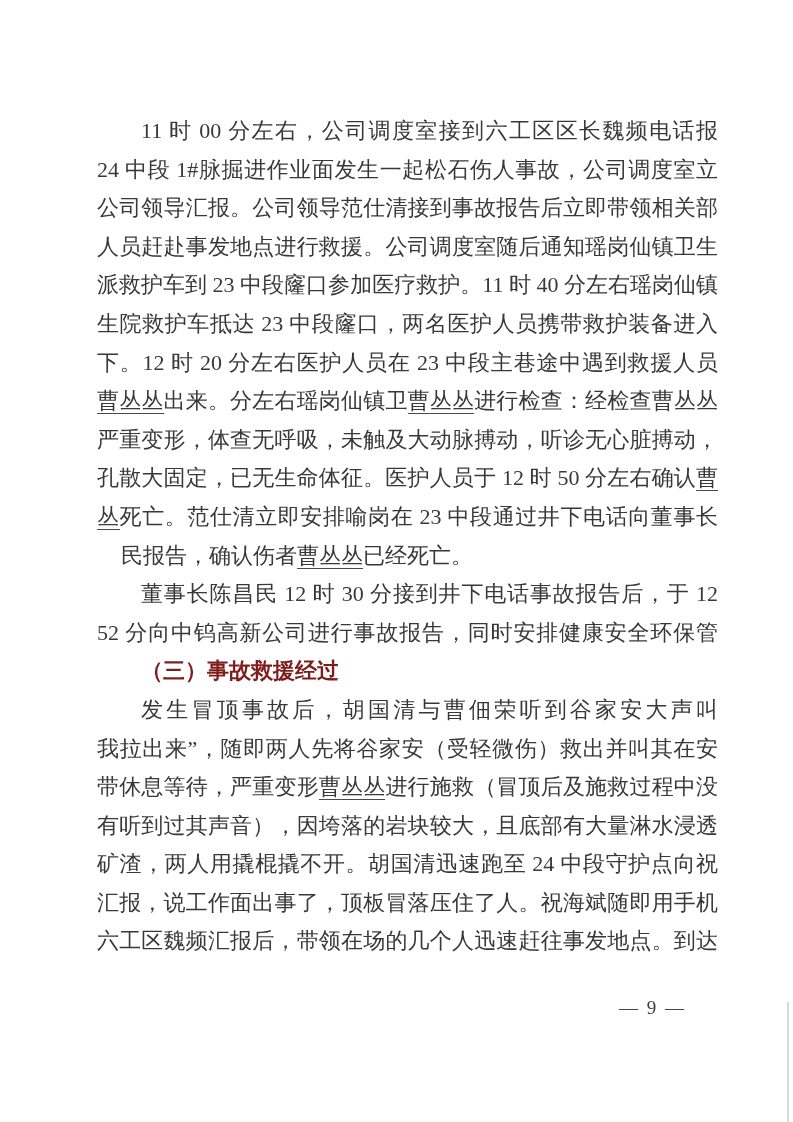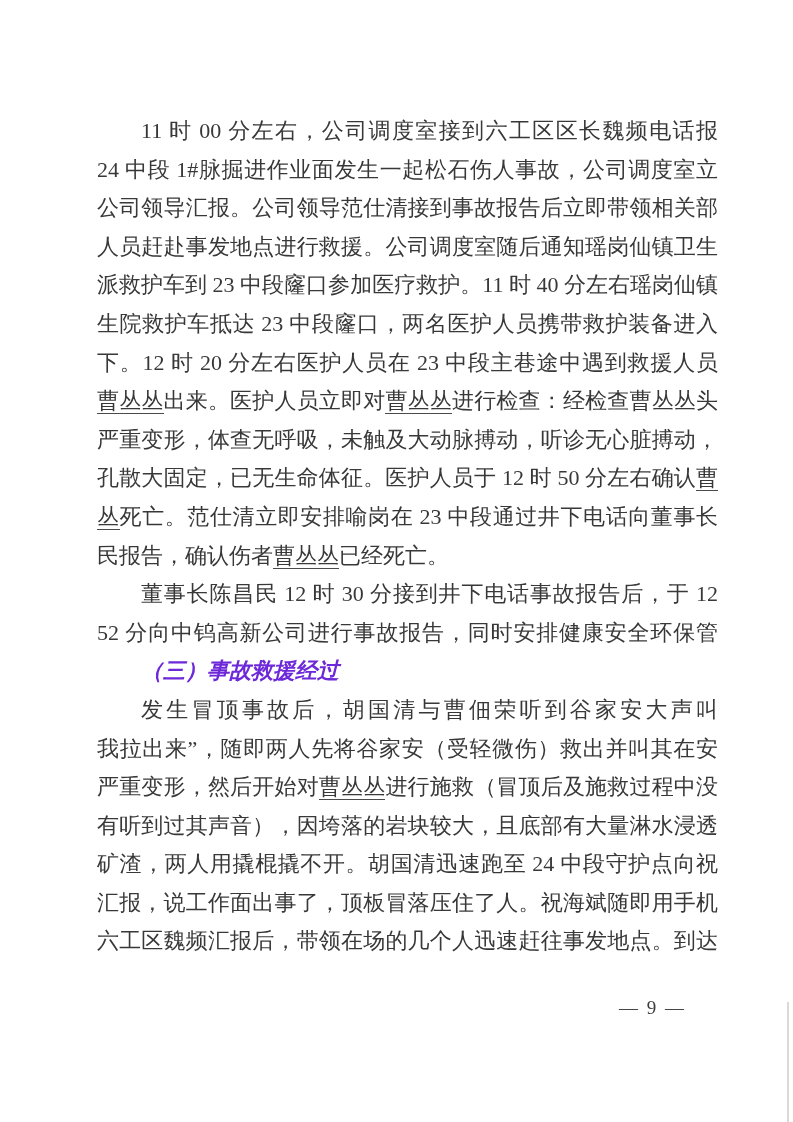--- a/index.html
+++ b/index.html
@@ -28,27 +28,27 @@
     line-height: 38.6px;
     text-align: justify;
     text-align-last: justify;
     text-justify: inter-character;
     overflow: hidden;
   }
   .line.indent { text-indent: 44px; }
   .line.para-end {
     text-align: left;
     text-align-last: left;
+    margin-left: 24px;
   }
   .line.heading {
     font-weight: bold;
     text-align: left;
     text-align-last: left;
-    color: #6d28d9;
-    font-style: italic;
+    color: #7f1d1d;
   }
   .name-mark {
     border-bottom: 1.5px solid #4a4a4a;
     padding-bottom: 0;
   }
   .page-number {
     position: absolute;
     top: 997px;
     left: 0;
     width: 686px;
@@ -71,31 +71,31 @@
 
 <div class="sheet">
   <div class="text-block">
       <div class="line indent"><span>11 时 00 分左右，公司调度室接到六工区区长魏频电话报告，</span></div>
       <div class="line"><span>24 中段 1#脉掘进作业面发生一起松石伤人事故，公司调度室立即向</span></div>
       <div class="line"><span>公司领导汇报。公司领导范仕清接到事故报告后立即带领相关部门</span></div>
       <div class="line"><span>人员赶赴事发地点进行救援。公司调度室随后通知瑶岗仙镇卫生院</span></div>
       <div class="line"><span>派救护车到 23 中段窿口参加医疗救护。11 时 40 分左右瑶岗仙镇卫</span></div>
       <div class="line"><span>生院救护车抵达 23 中段窿口，两名医护人员携带救护装备进入井</span></div>
       <div class="line"><span>下。12 时 20 分左右医护人员在 23 中段主巷途中遇到救援人员护送</span></div>
-      <div class="line"><span class="name-mark">曹丛丛</span><span>出来。医护人员立即对</span><span class="name-mark">曹丛丛</span><span>进行检查：经检查曹丛丛头颅</span></div>
+      <div class="line"><span class="name-mark">曹丛丛</span><span>出来。分左右瑶岗仙镇卫</span><span class="name-mark">曹丛丛</span><span>进行检查：经检查曹丛丛头颅</span></div>
       <div class="line"><span>严重变形，体查无呼吸，未触及大动脉搏动，听诊无心脏搏动，瞳</span></div>
       <div class="line"><span>孔散大固定，已无生命体征。医护人员于 12 时 50 分左右确认</span><span class="name-mark">曹丛</span></div>
       <div class="line"><span class="name-mark">丛</span><span>死亡。范仕清立即安排喻岗在 23 中段通过井下电话向董事长陈昌</span></div>
       <div class="line para-end"><span>民报告，确认伤者</span><span class="name-mark">曹丛丛</span><span>已经死亡。</span></div>
       <div class="line indent"><span>董事长陈昌民 12 时 30 分接到井下电话事故报告后，于 12 时</span></div>
       <div class="line"><span>52 分向中钨高新公司进行事故报告，同时安排健康安全环保管理部</span></div>
       <div class="line indent heading"><span>（三）事故救援经过</span></div>
       <div class="line indent"><span>发生冒顶事故后，胡国清与曹佃荣听到谷家安大声叫喊：“快将</span></div>
       <div class="line"><span>我拉出来”，随即两人先将谷家安（受轻微伤）救出并叫其在安全地</span></div>
-      <div class="line"><span>严重变形，然后开始对</span><span class="name-mark">曹丛丛</span><span>进行施救（冒顶后及施救过程中没</span></div>
+      <div class="line"><span>带休息等待，严重变形</span><span class="name-mark">曹丛丛</span><span>进行施救（冒顶后及施救过程中没</span></div>
       <div class="line"><span>有听到过其声音），因垮落的岩块较大，且底部有大量淋水浸透岩石</span></div>
       <div class="line"><span>矿渣，两人用撬棍撬不开。胡国清迅速跑至 24 中段守护点向祝海斌</span></div>
       <div class="line"><span>汇报，说工作面出事了，顶板冒落压住了人。祝海斌随即用手机向</span></div>
       <div class="line"><span>六工区魏频汇报后，带领在场的几个人迅速赶往事发地点。到达后，</span></div>
     </div>
   <div class="page-number">— 9 —</div>
   <div class="scan-artifact-line"></div>
 </div>
 
 </body></html>

